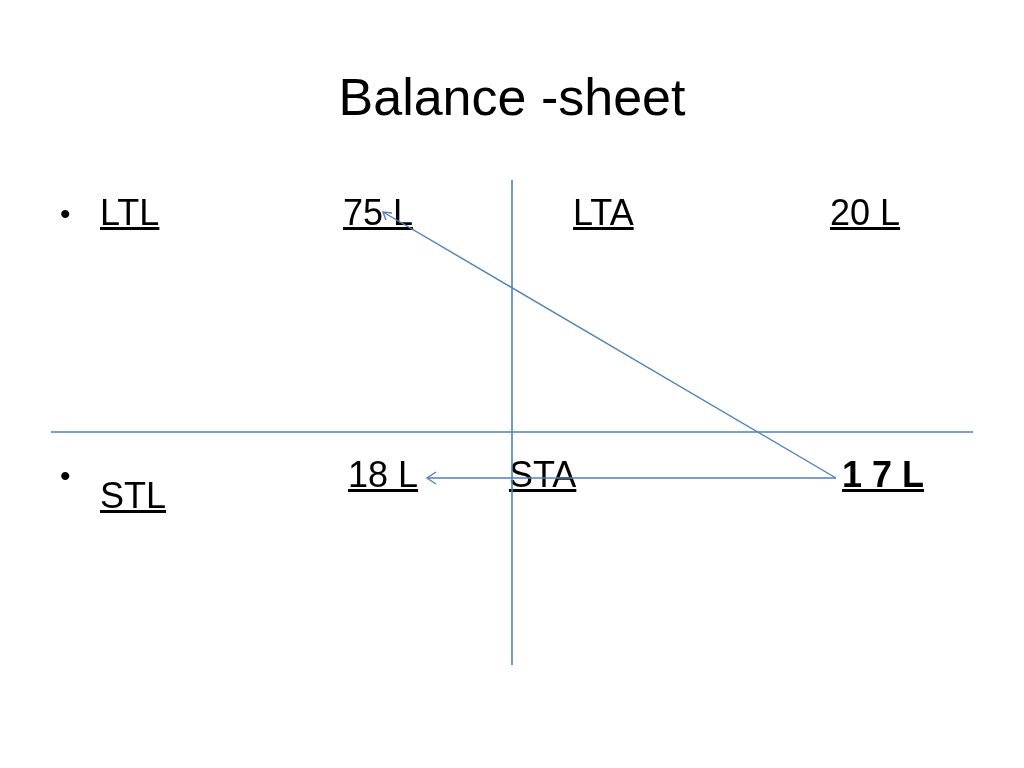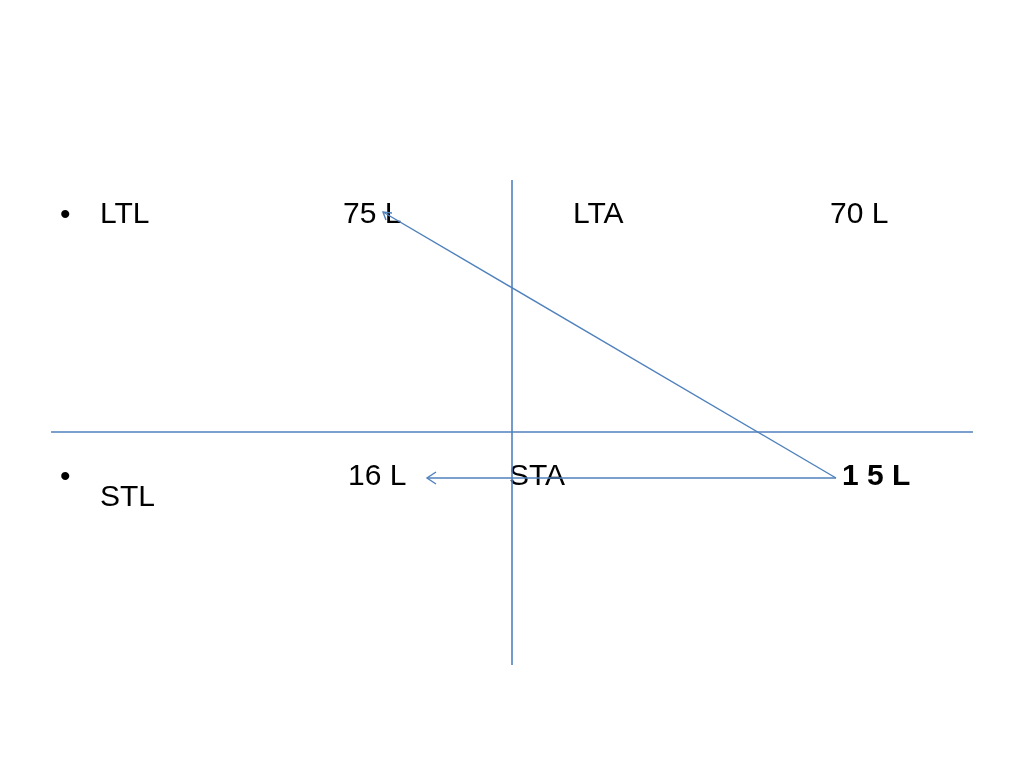--- a/index.html
+++ b/index.html
@@ -22,23 +22,24 @@
       top: 62px;
       width: 1024px;
       text-align: center;
       font-size: 52px;
       line-height: 70px;
       font-weight: normal;
       letter-spacing: 0px;
     }
     .cell {
       position: absolute;
-      font-size: 30px;
+      font-size: 36px;
       line-height: 40px;
       white-space: nowrap;
+      text-decoration: underline;
     }
     .bold { font-weight: bold; }
     .bullet {
       position: absolute;
       font-size: 30px;
       line-height: 40px;
     }
     svg.lines {
       position: absolute;
       left: 0;
@@ -46,32 +47,33 @@
       width: 1024px;
       height: 768px;
       pointer-events: none;
     }
   </style>
 </head>
 <body>
 
 <div id="slide">
 
+  <div class="title">Balance -sheet</div>
 
   <span class="bullet" style="left:60px; top:194px;">•</span>
   <span class="cell" style="left:100px; top:193px;">LTL</span>
   <span class="cell" style="left:343px; top:193px;">75 L</span>
   <span class="cell" style="left:573px; top:193px;">LTA</span>
-  <span class="cell" style="left:830px; top:193px;">70 L</span>
+  <span class="cell" style="left:830px; top:193px;">20 L</span>
 
   <span class="bullet" style="left:60px; top:456px;">•</span>
   <span class="cell" style="left:100px; top:476px;">STL</span>
-  <span class="cell" style="left:348px; top:455px;">16 L</span>
+  <span class="cell" style="left:348px; top:455px;">18 L</span>
   <span class="cell" style="left:509px; top:455px;">STA</span>
-  <span class="cell bold" style="left:842px; top:455px;">1 5 L</span>
+  <span class="cell bold" style="left:842px; top:455px;">1 7 L</span>
 
   <svg class="lines" viewBox="0 0 1024 768">
     <line x1="512" y1="180" x2="512" y2="665" stroke="#4f81bd" stroke-width="1.6"></line>
     <line x1="51" y1="432" x2="973" y2="432" stroke="#4f81bd" stroke-width="1.6"></line>
 
     <g>
       <line x1="836" y1="478" x2="383" y2="212" stroke="#4f81bd" stroke-width="1.4"></line>
       <polyline points="392,213 383,212 386,220" fill="none" stroke="#4f81bd" stroke-width="1.4"></polyline>
     </g>
 

